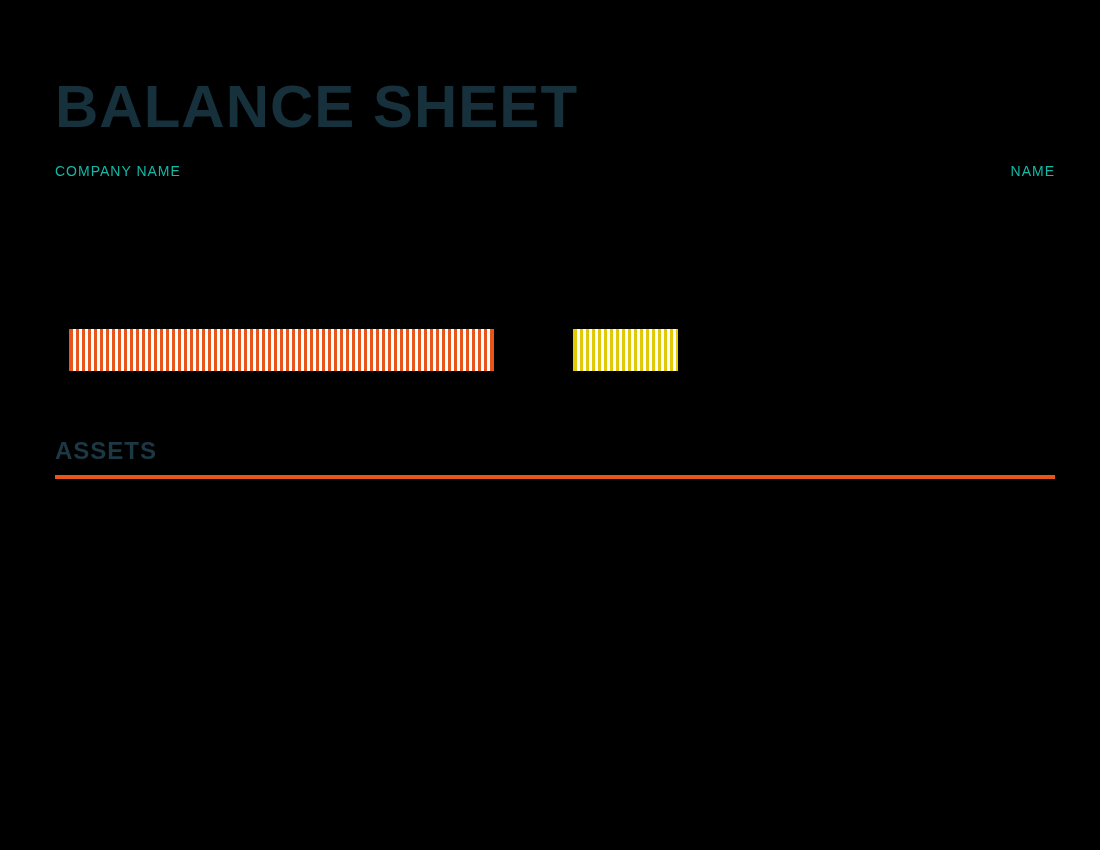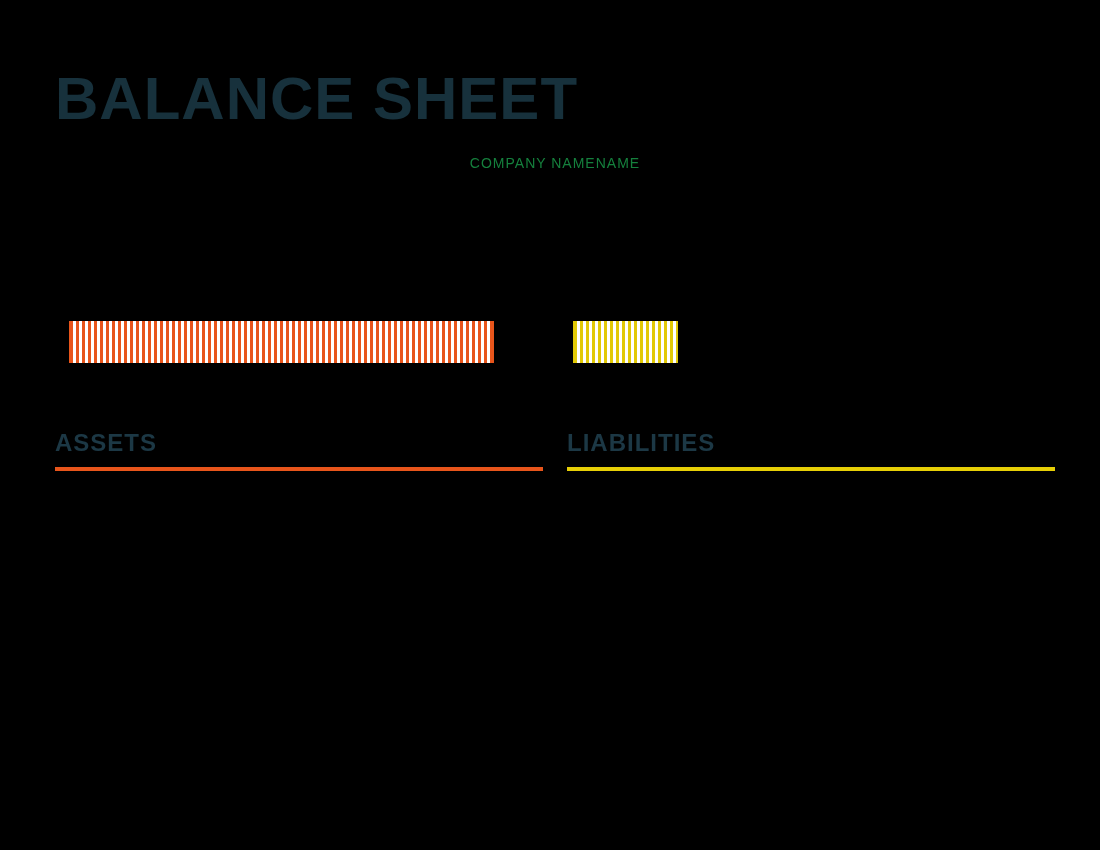--- a/index.html
+++ b/index.html
@@ -7,37 +7,37 @@
     width: 1100px;
     height: 850px;
     background: #000;
     font-family: "Helvetica Neue", Helvetica, Arial, sans-serif;
     overflow: hidden;
     position: relative;
   }
   .page {
     position: absolute;
     left: 55px;
-    top: 4px;
+    top: 12px;
     width: 1000px;
   }
   .title {
     font-size: 60px;
     font-weight: 800;
     letter-spacing: 1px;
     color: #17313c;
     margin-top: 60px;
   }
   .meta-row {
     display: flex;
-    justify-content: center;
+    justify-content: space-between;
     margin-top: 22px;
     font-size: 14px;
     letter-spacing: 1px;
-    color: #15803d;
+    color: #14b8a6;
   }
   .bars-row {
     display: flex;
     margin-top: 150px;
     gap: 0;
   }
   .bar-cell {
     flex: 1 1 50%;
   }
   .bar {
@@ -59,20 +59,21 @@
       90deg,
       #e2c906 0, #e2c906 3px,
       #ffffff 3px, #ffffff 6px
     );
     margin-left: 18px;
   }
   .sections-row {
     display: flex;
     gap: 24px;
     margin-top: 66px;
+    flex-direction: column;
   }
   .section {
     flex: 1 1 50%;
   }
   .section-heading {
     font-size: 24px;
     font-weight: 800;
     letter-spacing: 1px;
     color: #1c3845;
     padding-bottom: 10px;
@@ -98,18 +99,15 @@
     </div>
     <div class="bar-cell">
       <div class="bar bar-liabilities"></div>
     </div>
   </div>
 
   <div class="sections-row">
     <div class="section">
       <div class="section-heading rule-assets">ASSETS</div>
     </div>
-    <div class="section">
-      <div class="section-heading rule-liabilities">LIABILITIES</div>
-    </div>
   </div>
 
 </div>
 
 </body></html>

